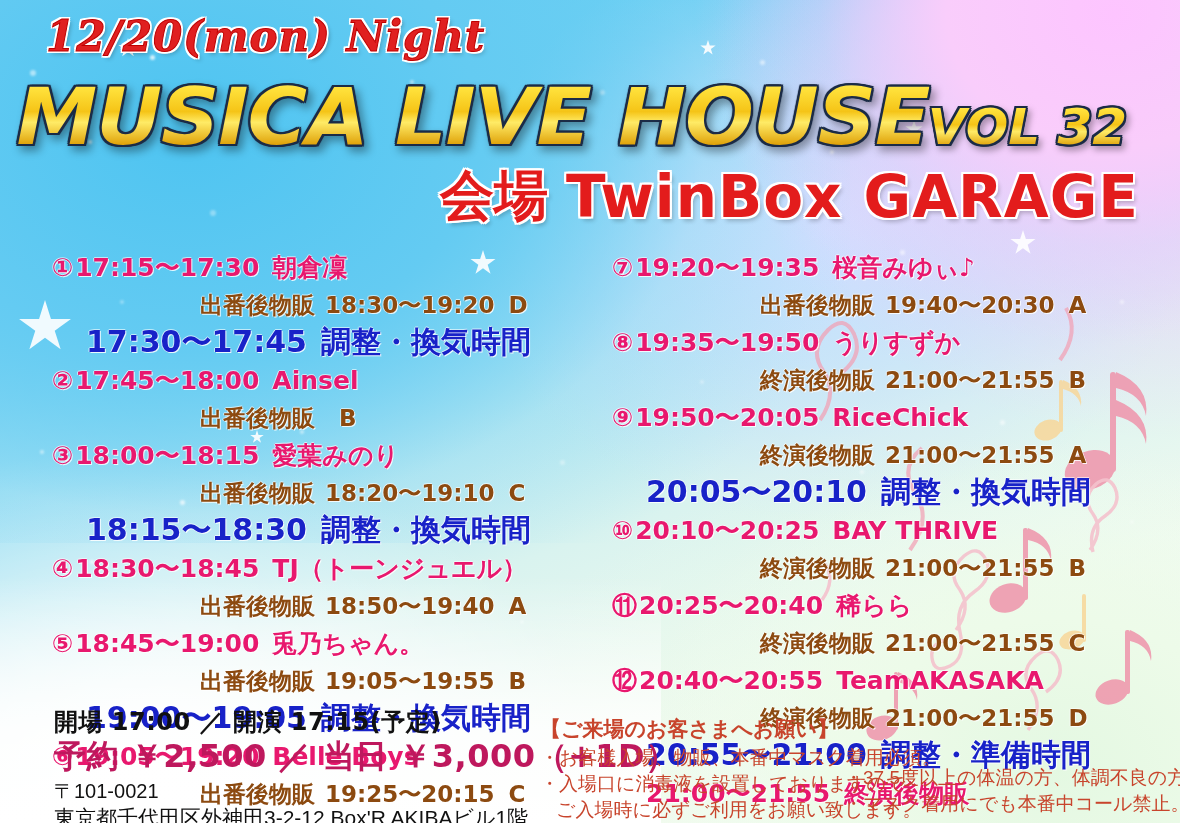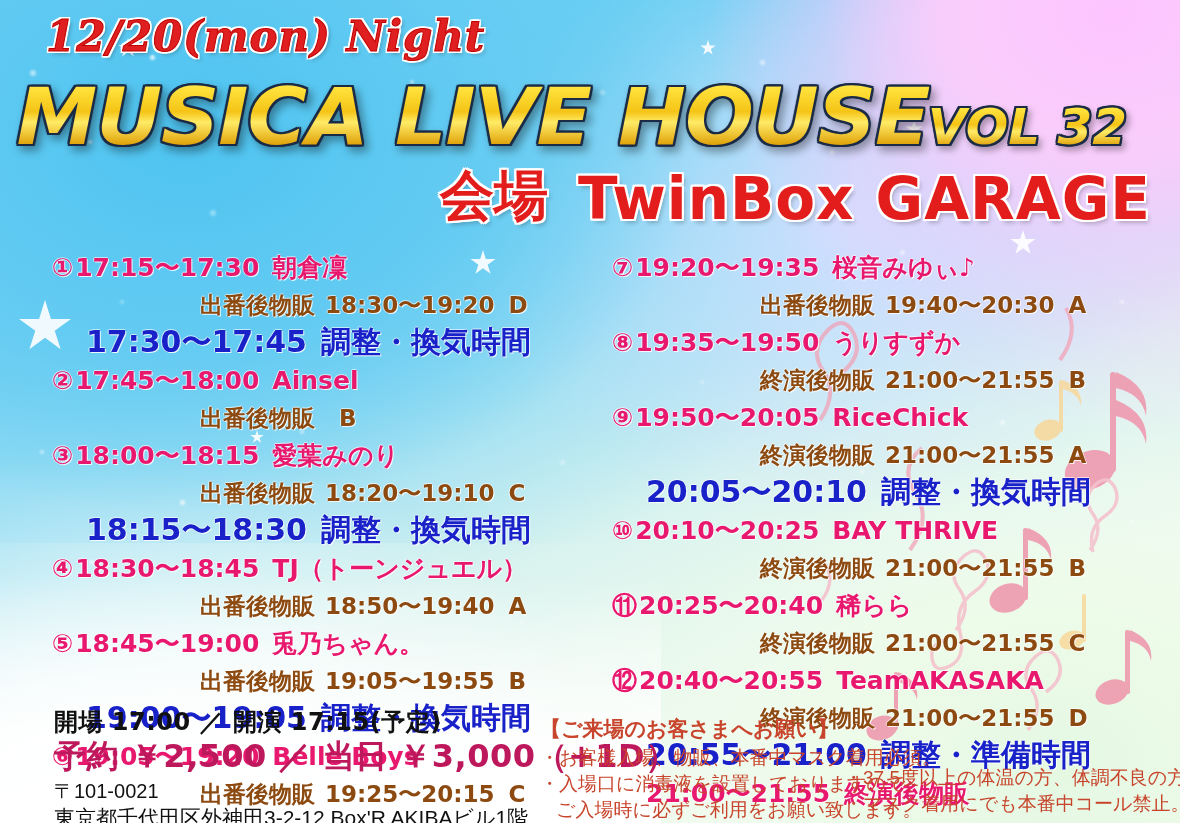--- a/index.html
+++ b/index.html
@@ -74,21 +74,21 @@
   .title-vol{
     font-family:"DejaVu Sans","Liberation Sans",sans-serif;
     font-weight:bold;font-style:italic;font-size:50px;letter-spacing:0px;
     margin-left:16px;margin-bottom:6px;
     background:linear-gradient(180deg,#fff39a 0%,#ffe23c 20%,#f5c417 46%,#ffeb66 58%,#e0a40c 82%,#c9860a 100%);
     -webkit-background-clip:text;background-clip:text;color:transparent;
     filter:drop-shadow(2px 0 0 #1b2b46) drop-shadow(-2px 0 0 #1b2b46)
            drop-shadow(0 2px 0 #1b2b46) drop-shadow(0 -2px 0 #1b2b46)
            drop-shadow(3px 4px 3px rgba(0,0,0,.3));
   }
-  .venue-row{position:absolute;left:440px;top:160px;white-space:nowrap;display:flex;align-items:flex-end;gap:12px;}
+  .venue-row{position:absolute;left:440px;top:160px;white-space:nowrap;display:flex;align-items:center;}
   .venue-label{
     font-family:"DejaVu Sans","Liberation Sans",sans-serif;
     font-weight:bold;font-size:54px;color:#e31c1c;
     text-shadow:
       2px 0 0 #fff,-2px 0 0 #fff,0 2px 0 #fff,0 -2px 0 #fff,
       2px 2px 0 #fff,-2px 2px 0 #fff,2px -2px 0 #fff,-2px -2px 0 #fff,
       3px 4px 4px rgba(0,0,0,.22);
   }
   .venue-name{
     font-family:"DejaVu Sans","Liberation Sans",sans-serif;

